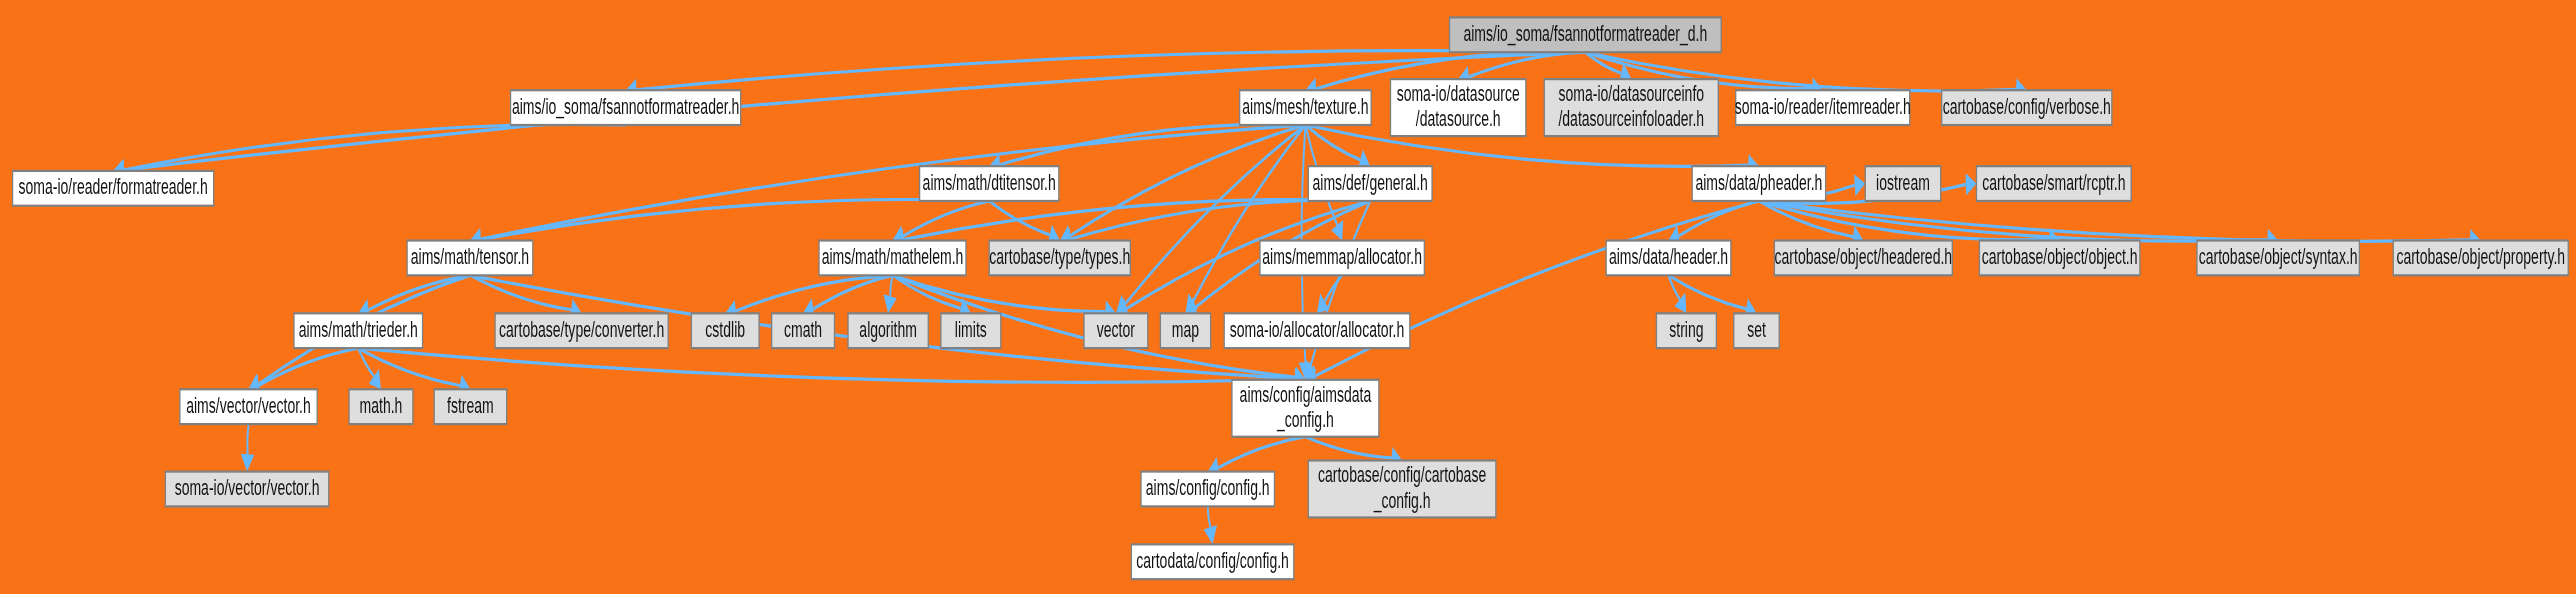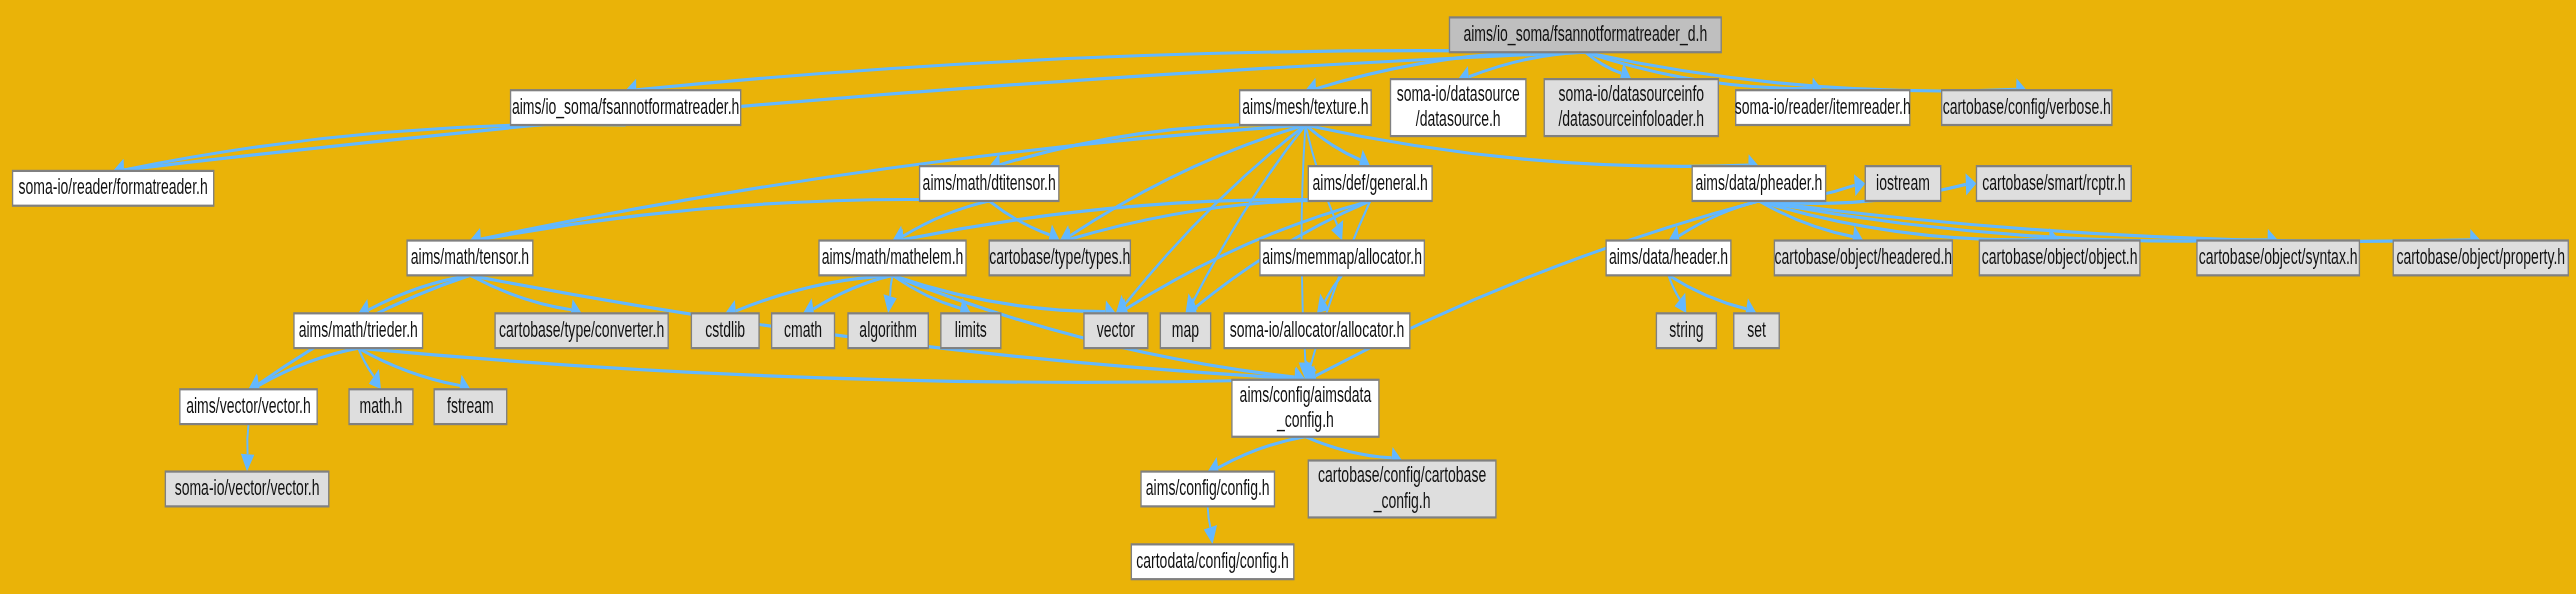--- a/index.html
+++ b/index.html
@@ -7,21 +7,21 @@
     padding: 0;
     background: #ffffff;
   }
   body {
     font-family: "Liberation Sans", sans-serif;
   }
   #graph-wrap {
     position: relative;
     width: 2576px;
     height: 595px;
-    background: #eab308;
+    background: #f97316;
     overflow: hidden;
   }
   svg#graph-svg {
     position: absolute;
     left: 0;
     top: 0;
     width: 2576px;
     height: 595px;
   }
   .node-rect {

